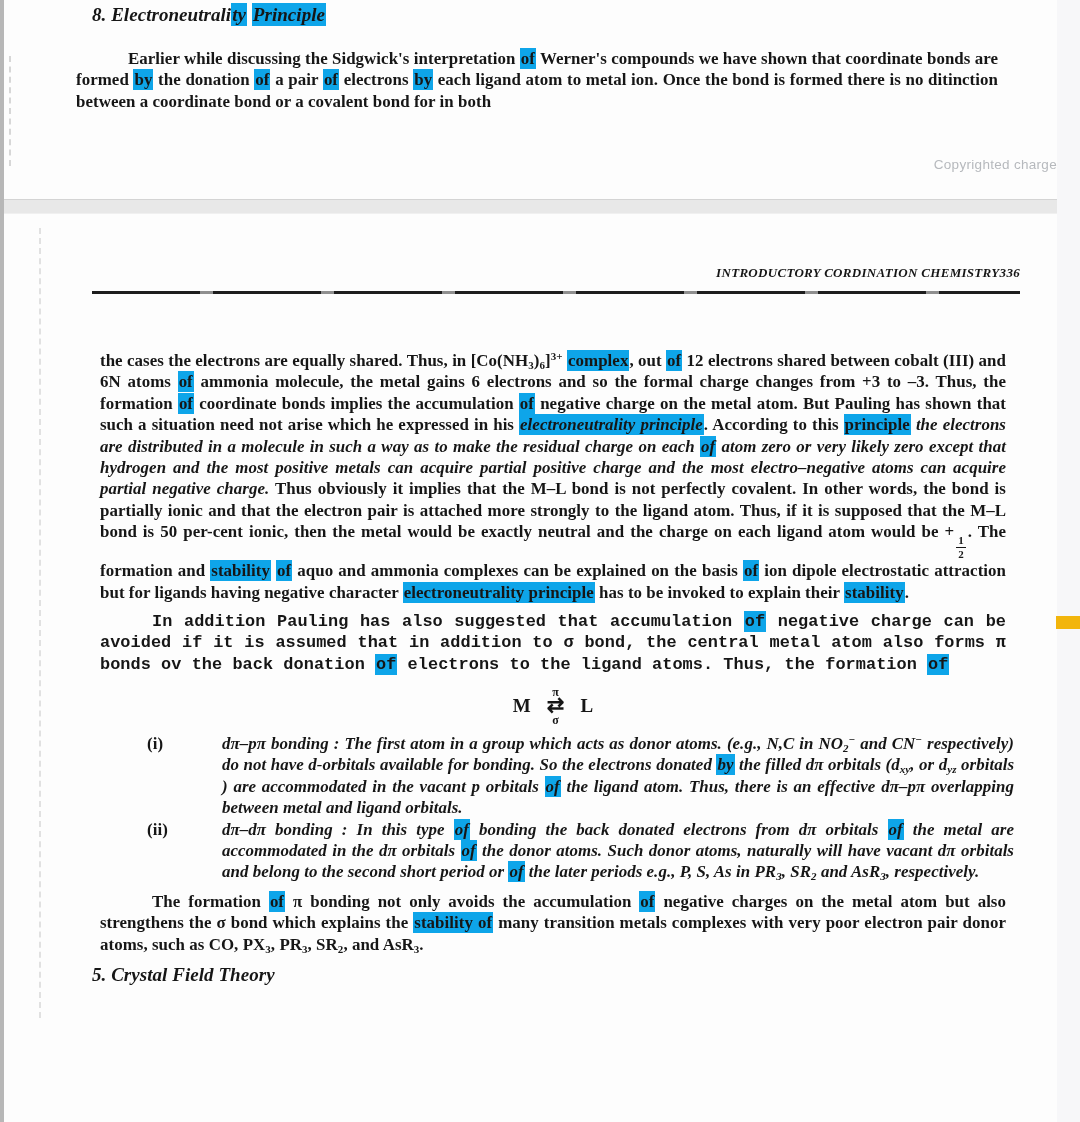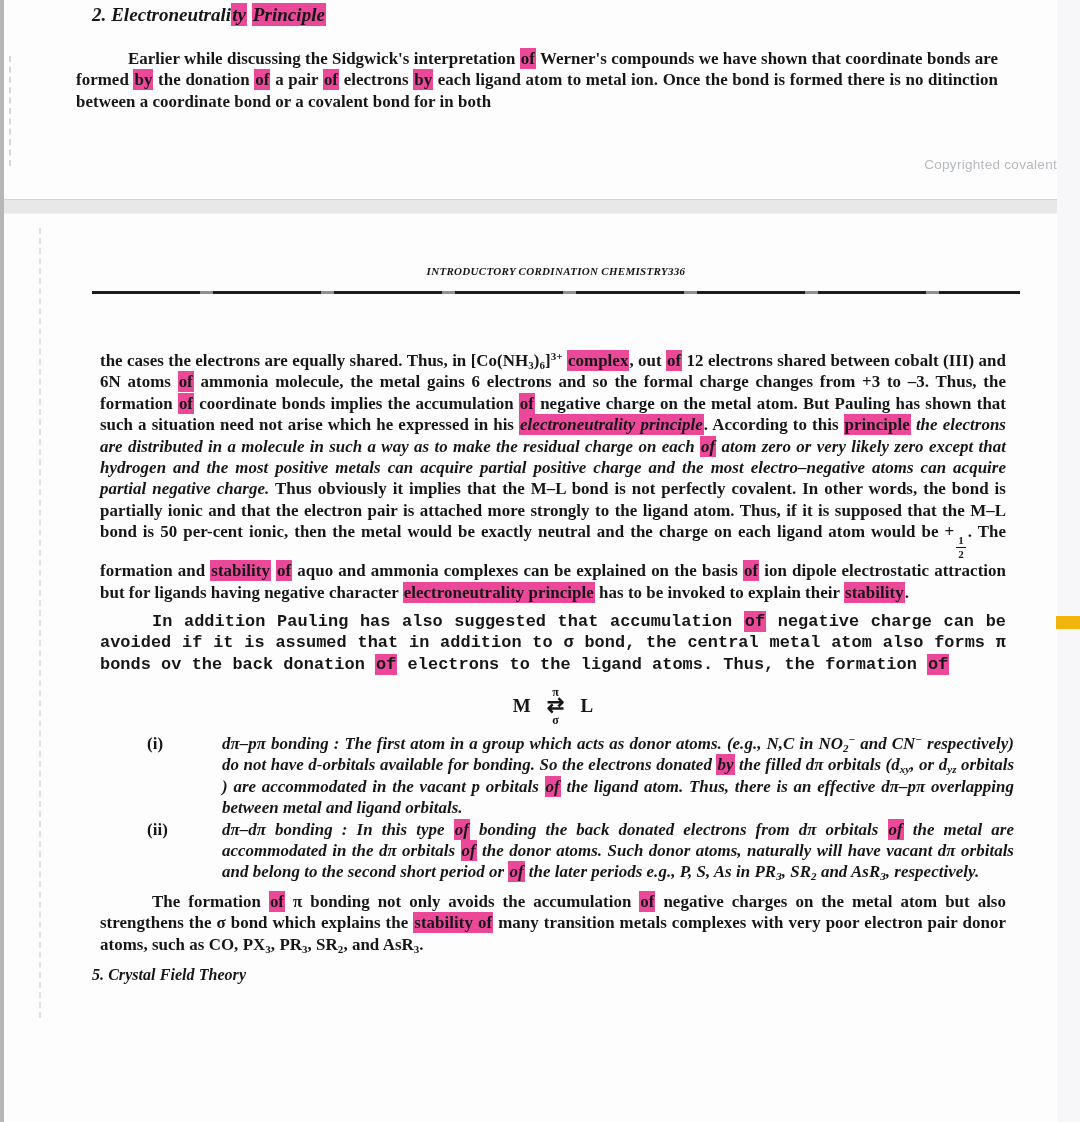--- a/index.html
+++ b/index.html
@@ -21,29 +21,29 @@
   #artifact-1{left:9px;top:56px;height:110px;}
   #artifact-2{left:39px;top:228px;height:790px;opacity:.4;}
 
   
   .tx{font-weight:700;font-size:16.9px;line-height:21.4px;letter-spacing:.05px;}
   #h1-block{position:absolute;left:92px;top:4px;font-size:19px;font-style:italic;}
   #p1-block{position:absolute;left:76px;top:31px;width:922px;text-align:justify;text-indent:52px;line-height:21.6px;}
   #copyright{position:absolute;right:23px;top:157px;font-family:"Liberation Sans",sans-serif;
     font-size:13.5px;color:#b6b9bd;font-weight:400;letter-spacing:.3px;white-space:nowrap;}
 
-  #header-row{position:absolute;left:92px;top:265px;width:928px;display:flex;justify-content:center;
-    font-style:italic;font-size:11px;font-weight:700;letter-spacing:.3px;}
+  #header-row{position:absolute;left:92px;top:265px;width:928px;display:flex;justify-content:flex-end;
+    font-style:italic;font-size:13px;font-weight:700;letter-spacing:.3px;}
   #header-rule{position:absolute;left:92px;top:291px;width:928px;height:3px;
     background:repeating-linear-gradient(90deg,#1d1d1d 0 108px,#8f8f8f 108px 121px);}
 
   #body-col{position:absolute;left:92px;top:342px;width:922px;}
   #body-col p{margin:8px;text-align:justify;}
   .indent{text-indent:52px;}
-  .hl{background:#ec4899;padding:1px 1px;box-decoration-break:clone;-webkit-box-decoration-break:clone;}
+  .hl{background:#0ea5e9;padding:1px 1px;box-decoration-break:clone;-webkit-box-decoration-break:clone;}
   .it{font-style:italic;}
   .bd{font-weight:700;}
   sub,sup{font-size:11px;line-height:0;}
   sub{vertical-align:-3px;}
   sup{vertical-align:6px;}
 
   .frac{display:inline-flex;flex-direction:column;align-items:center;vertical-align:-7px;
     line-height:1;font-size:11px;margin:0 2px;}
   .frac span:first-child{border-bottom:1.6px solid #161616;padding:0 2px 1px;}
   .frac span:last-child{padding-top:1px;}
@@ -53,42 +53,42 @@
   #arrow-stack{display:flex;flex-direction:column;align-items:center;line-height:1;}
   #arrow-stack .small{font-size:12px;}
   #arrow-stack .ar{font-size:21px;line-height:.75;}
 
   .li{display:flex;margin:0;}
   .li .lab{flex:0 0 75px;margin-left:55px;font-weight:700;}
   .li .lit{flex:1;text-align:justify;}
   #para2{margin-top:2px;font-family:Liberation Mono, monospace;}
   #para3{margin-top:2px;}
   #para4{margin-top:2px;}
-  #next-heading{margin-top:9px;font-size:16px;font-style:italic;font-weight:700;text-align:left;}
+  #next-heading{margin-top:9px;font-size:19px;font-style:italic;font-weight:700;text-align:left;}
 </style>
 </head>
 <body>
 
 <div id="canvas">
 
   <div id="page-top" class="page"></div>
   <div id="sep-band"></div>
   <div id="page-main" class="page"></div>
   <div id="left-sliver"></div>
   <div id="right-strip"></div>
   <div id="scroll-marker"></div>
 
   <div id="artifact-1" class="artifact"></div>
   <div id="artifact-2" class="artifact"></div>
 
-  <div id="h1-block" class="tx"><span class="it bd">2. Electroneutrali</span><span class="it bd hl">ty</span><span class="it bd"> </span><span class="it bd hl">Principle</span></div>
+  <div id="h1-block" class="tx"><span class="it bd">8. Electroneutrali</span><span class="it bd hl">ty</span><span class="it bd"> </span><span class="it bd hl">Principle</span></div>
 
   <p id="p1-block" class="tx">Earlier while discussing the Sidgwick's interpretation <span class="hl">of</span> Werner's compounds we have shown that coordinate bonds are formed <span class="hl">by</span> the donation <span class="hl">of</span> a pair <span class="hl">of</span> electrons <span class="hl">by</span> each ligand atom to metal ion. Once the bond is formed there is no ditinction between a coordinate bond or a covalent bond for in both</p>
 
-  <div id="copyright">Copyrighted covalent</div>
+  <div id="copyright">Copyrighted charge</div>
 
   <div id="header-row">
     <span>INTRODUCTORY CORDINATION CHEMISTRY</span>
     <span>336</span>
   </div>
   <div id="header-rule"></div>
 
   <div id="body-col" class="tx">
 
     <p id="para1">the cases the electrons are equally shared. Thus, in [Co(NH<sub>3</sub>)<sub>6</sub>]<sup>3+</sup> <span class="hl">complex</span>, out <span class="hl">of</span> 12 electrons shared between cobalt (III) and 6N atoms <span class="hl">of</span> ammonia molecule, the metal gains 6 electrons and so the formal charge changes from +3 to –3. Thus, the formation <span class="hl">of</span> coordinate bonds implies the accumulation <span class="hl">of</span> negative charge on the metal atom. But Pauling has shown that such a situation need not arise which he expressed in his <span class="it hl">electroneutrality principle</span>. According to this <span class="hl">principle</span> <span class="it">the electrons are distributed in a molecule in such a way as to make the residual charge on each </span><span class="it hl">of</span><span class="it"> atom zero or very likely zero except that hydrogen and the most positive metals can acquire partial positive charge and the most electro–negative atoms can acquire partial negative charge.</span> Thus obviously it implies that the M–L bond is not perfectly covalent. In other words, the bond is partially ionic and that the electron pair is attached more strongly to the ligand atom. Thus, if it is supposed that the M–L bond is 50 per-cent ionic, then the metal would be exactly neutral and the charge on each ligand atom would be +<span class="frac">

